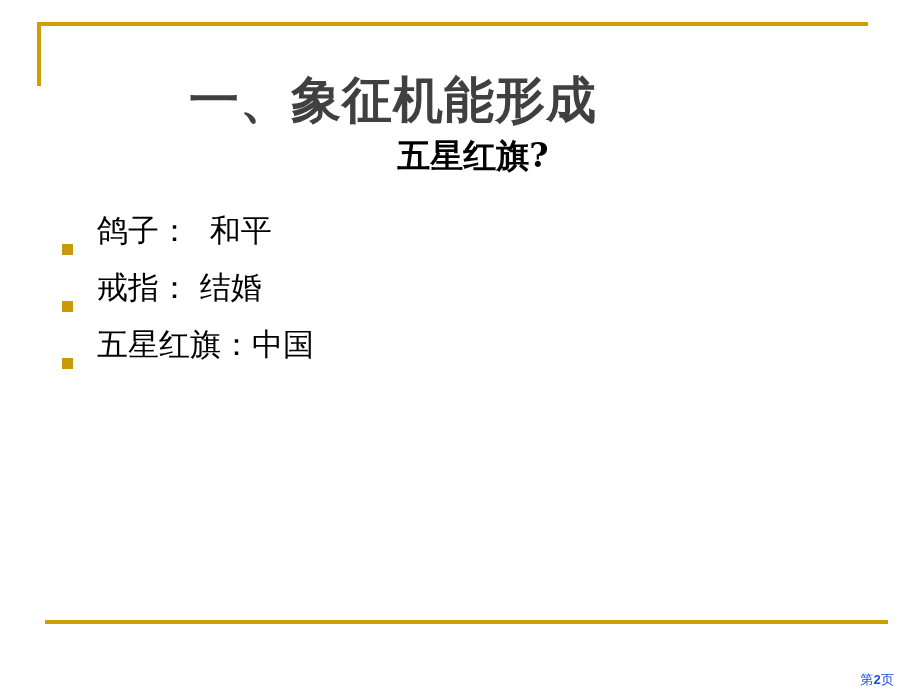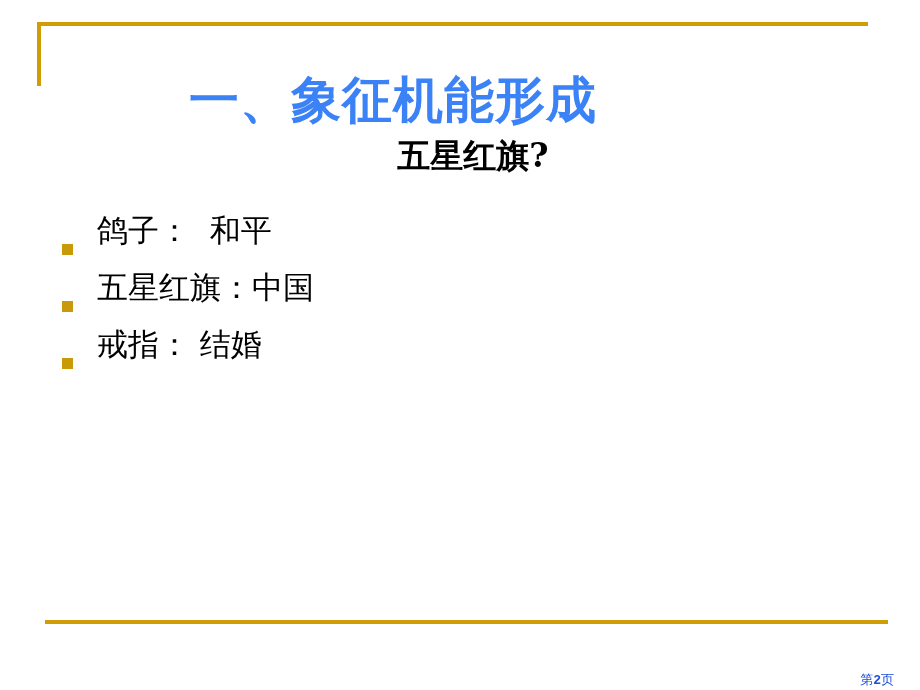--- a/index.html
+++ b/index.html
@@ -49,21 +49,21 @@
     background: #D19D05;
   }
 
   
   .title {
     position: absolute;
     left: 0;
     top: 38px;
     width: 772px;
     text-align: center;
-    color: #3b82f6;
+    color: #404040;
     font-family: "DejaVu Sans", "Liberation Sans", sans-serif;
     font-size: 50px;
     font-weight: bold;
     line-height: 1.12;
     letter-spacing: 1px;
     padding-left: 14px;
     box-sizing: border-box;
     white-space: nowrap;
   }
 
@@ -158,25 +158,25 @@
 
   <div class="subtitle">五星红旗?</div>
 
   <ul class="bullet-list">
     <li class="bullet-item">
       <span class="bullet-marker"></span>
       <span class="bullet-text">鸽子：  和平</span>
     </li>
     <li class="bullet-item">
       <span class="bullet-marker"></span>
-      <span class="bullet-text">五星红旗：中国</span>
+      <span class="bullet-text">戒指： 结婚</span>
     </li>
     <li class="bullet-item">
       <span class="bullet-marker"></span>
-      <span class="bullet-text">戒指： 结婚</span>
+      <span class="bullet-text">五星红旗：中国</span>
     </li>
   </ul>
 
 
   <div class="rule-bottom"></div>
 
   <div class="page-number">
     <span>第</span><span class="num">2</span><span>页</span>
   </div>
 

